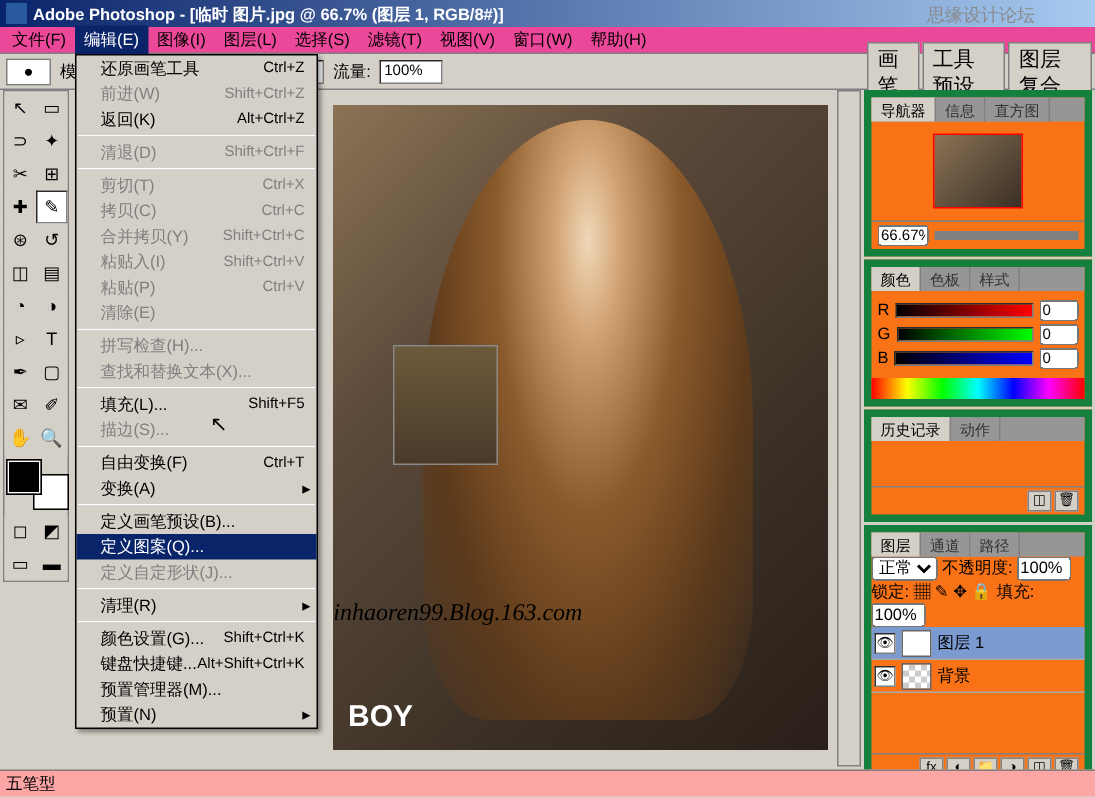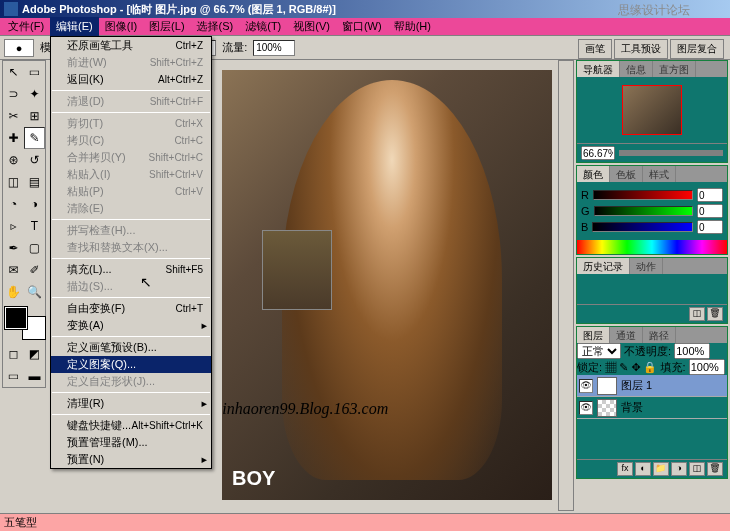--- a/index.html
+++ b/index.html
@@ -28,21 +28,21 @@
 .dropdown .item .shortcut { margin-left:auto; font-size:10px; }
 .dropdown .sep { height:1px; background:#808080; border-bottom:1px solid #fff; margin:2px 1px; }
 .dropdown .item .arrow { position:absolute; right:4px; }
 .canvas-img { position:absolute; left:222px; top:70px; width:330px; height:430px; background:linear-gradient(135deg,#8b7355 0%,#5c4a3a 30%,#3a2f25 70%,#2a1f18 100%); overflow:hidden; }
 .canvas-img .figure { position:absolute; left:60px; top:10px; width:220px; height:400px; background:radial-gradient(ellipse at 50% 20%,#f0d8b8 0%,#d0a070 15%,#8b5a2b 40%,#5c3a1b 70%,transparent 100%); border-radius:50% 50% 20% 20%; }
 .canvas-img .thumb { position:absolute; left:40px; top:160px; width:70px; height:80px; background:linear-gradient(#6b5a3a,#4a3a2a); border:1px solid #888; }
 .canvas-img .wm2 { position:absolute; left:-30px; top:330px; font-family:cursive; font-style:italic; font-size:16px; color:#000; }
 .canvas-img .boy { position:absolute; left:10px; bottom:10px; font-size:20px; font-weight:bold; color:#fff; }
 .topwm { position:absolute; right:40px; top:2px; font-size:12px; color:#8a8a8a; }
 .rightpanels { position:absolute; right:2px; top:60px; width:152px; display:flex; flex-direction:column; gap:2px; }
-.panel { background:#0f766e; border:1px solid #15803d; }
+.panel { background:#f97316; border:5px solid #15803d; }
 .panel .tabs { height:16px; display:flex; background:#969696; }
 .panel .tabs span { padding:2px 6px; font-size:10px; background:#d4d0c8; border-right:1px solid #808080; cursor:pointer; }
 .panel .tabs span.inactive { background:#969696; color:#333; }
 .panel .body { padding:4px; font-size:10px; }
 .nav-thumb { width:60px; height:50px; margin:4px auto; background:linear-gradient(135deg,#8b7355,#3a2f25); border:1px solid #f00; }
 .nav-zoom { display:flex; align-items:center; gap:4px; padding:2px 4px; border-top:1px solid #808080; }
 .nav-zoom input { width:34px; height:14px; font-size:10px; }
 .color-sliders .srow { display:flex; align-items:center; gap:4px; margin:2px 0; }
 .color-sliders .slider { flex:1; height:10px; border:1px inset #808080; }
 .color-sliders .r { background:linear-gradient(90deg,#000,#f00); }
@@ -52,21 +52,21 @@
 .ramp { height:14px; background:linear-gradient(90deg,#f00,#ff0,#0f0,#0ff,#00f,#f0f,#f00); }
 .layer-row { height:22px; display:flex; align-items:center; gap:4px; padding:0 2px; border-bottom:1px solid #aaa; }
 .layer-row.sel { background:#7a9ad0; }
 .layer-row .eye { width:14px; height:14px; border:1px inset #808080; background:#fff; font-size:9px; text-align:center; }
 .layer-row .lthumb { width:20px; height:18px; background:#fff; border:1px solid #666; }
 .layer-row .lthumb.bg { background:repeating-conic-gradient(#ccc 0 25%,#fff 0 50%) 0 0/8px 8px; }
 .panel-btns { display:flex; justify-content:flex-end; gap:2px; padding:2px 4px; border-top:1px solid #808080; }
 .panel-btns span { width:16px; height:14px; border:1px solid #808080; background:#d4d0c8; font-size:9px; text-align:center; cursor:pointer; }
 .statusbar { position:absolute; bottom:0; left:0; right:0; height:18px; background:#fca5a5; border-top:1px solid #808080; display:flex; align-items:center; padding:0 4px; gap:8px; }
 .brushbar { position:absolute; right:2px; top:40px; width:150px; height:18px; display:flex; align-items:center; gap:2px; }
-.brushbar span { padding:2px 6px; font-size:10px; background:#d4d0c8; border:1px solid #808080; cursor:pointer; }
+.brushbar span { padding:2px 6px; font-size:14px; background:#d4d0c8; border:1px solid #808080; cursor:pointer; }
 .cursor { position:absolute; left:140px; top:274px; z-index:101; font-size:14px; color:#000; pointer-events:none; }
 .scroll-v { position:absolute; right:156px; top:60px; width:16px; bottom:20px; background:#d4d0c8; border:1px solid #808080; }
 </style>
 </head>
 <body>
 
 <div class="titlebar">
   <div class="icon"></div>
   <div class="title">Adobe Photoshop - [临时 图片.jpg @ 66.7% (图层 1, RGB/8#)]</div>
 </div>
@@ -181,20 +181,21 @@
     <div class="sep"></div>
     <div class="item">自由变换(F)<span class="shortcut">Ctrl+T</span></div>
     <div class="item">变换(A)<span class="arrow">▸</span></div>
     <div class="sep"></div>
     <div class="item">定义画笔预设(B)...</div>
     <div class="item highlight">定义图案(Q)...</div>
     <div class="item disabled">定义自定形状(J)...</div>
     <div class="sep"></div>
     <div class="item">清理(R)<span class="arrow">▸</span></div>
     <div class="sep"></div>
+    <div class="item">颜色设置(G)...<span class="shortcut">Shift+Ctrl+K</span></div>
     <div class="item">键盘快捷键...<span class="shortcut">Alt+Shift+Ctrl+K</span></div>
     <div class="item">预置管理器(M)...</div>
     <div class="item">预置(N)<span class="arrow">▸</span></div>
   </div>
 <div class="cursor">↖</div>
 
 <div class="canvas-img">
   <div class="figure"></div>
   <div class="thumb"></div>
 

